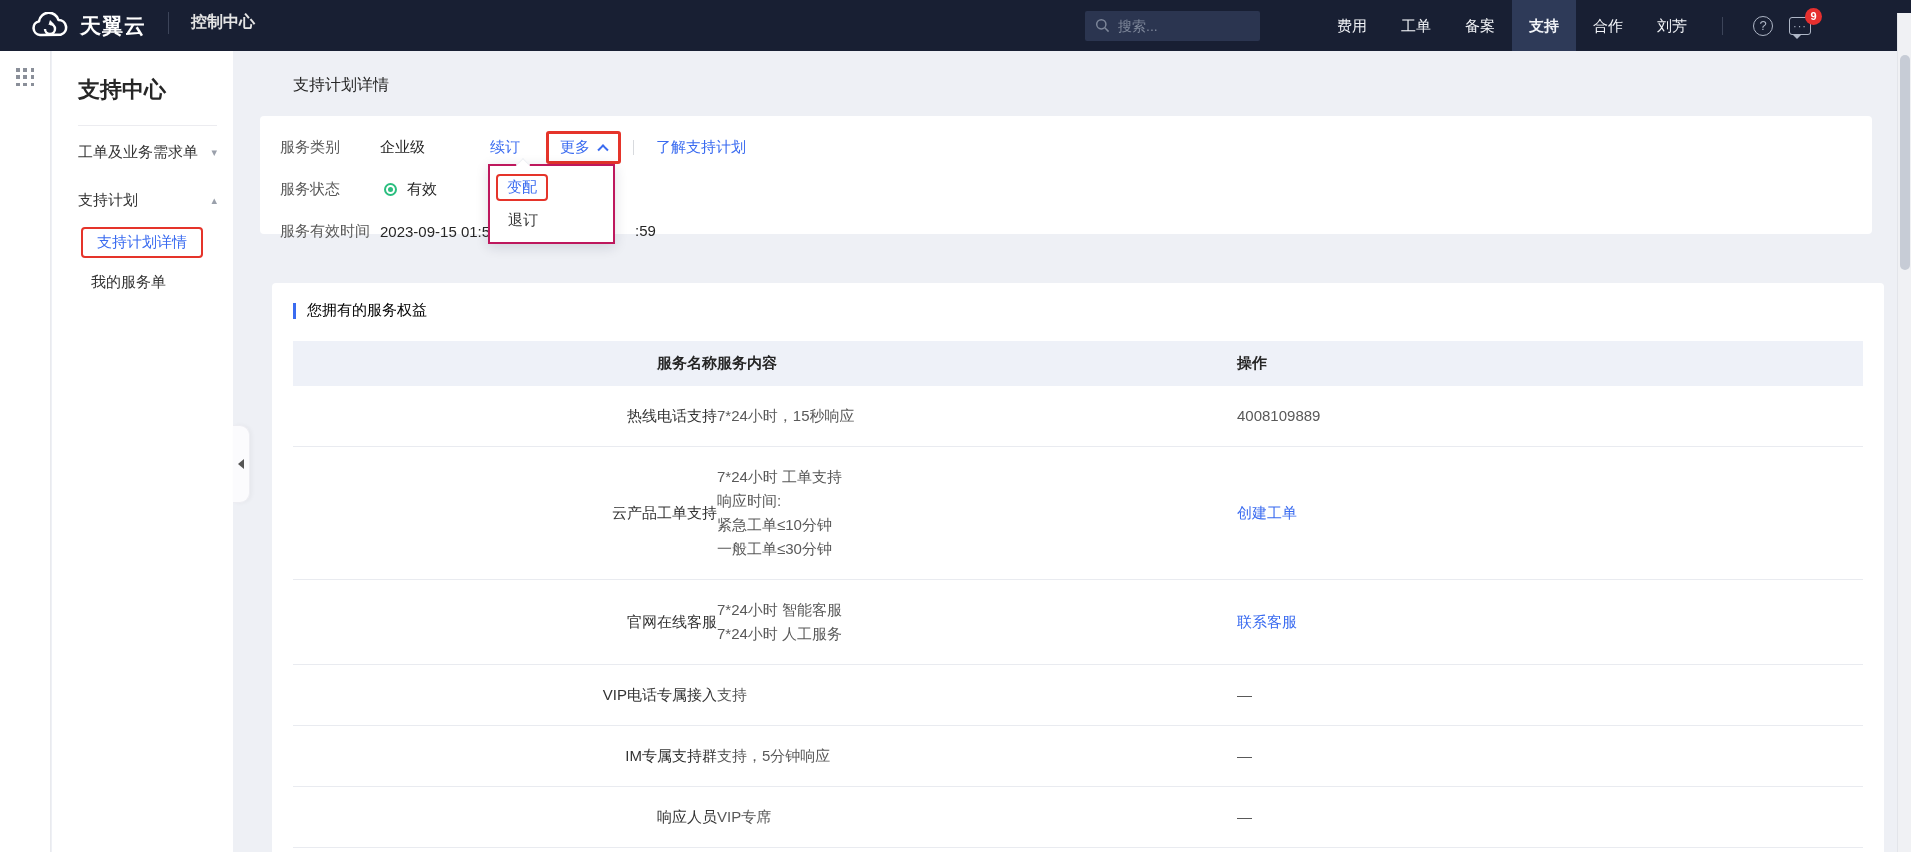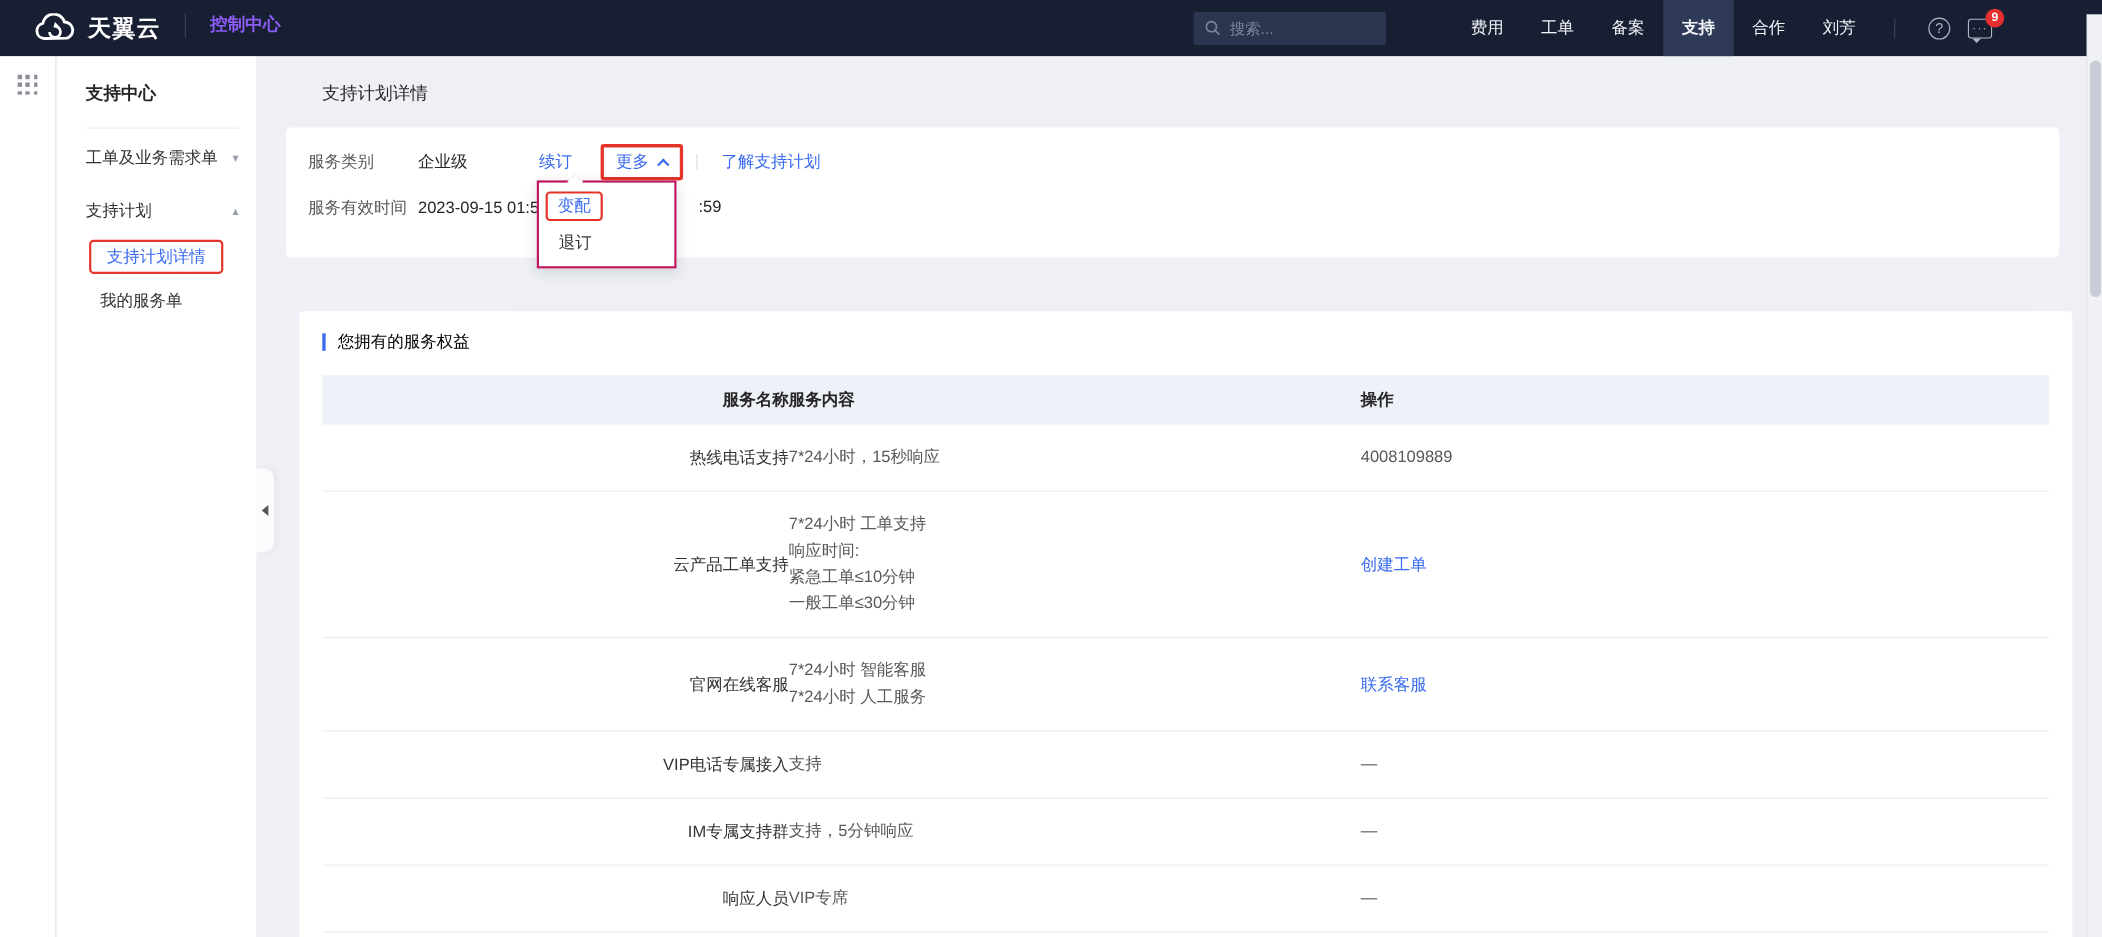--- a/index.html
+++ b/index.html
@@ -6,21 +6,21 @@
   html,body { width:1911px; height:852px; overflow:hidden; background:#eef0f5;
     font-family:"Liberation Sans","DejaVu Sans",sans-serif; }
 
   
   .topnav { position:absolute; left:0; top:0; width:1911px; height:51px; background:#181f33;
     display:flex; align-items:center; z-index:20; }
   .nav-left { display:flex; align-items:flex-start; padding-left:30px; }
   .logo { display:flex; align-items:center; gap:10px; cursor:pointer; }
   .logo-text { color:#fff; font-size:21px; font-weight:bold; letter-spacing:1px; }
   .nav-sep { width:1px; height:22px; background:#3c4459; margin:0 22px; }
-  .console-label { color:#8b5cf6; font-size:16px; font-weight:bold; }
+  .console-label { color:#e5e5e5; font-size:16px; font-weight:bold; }
   .nav-right { position:absolute; right:0; top:0; height:51px; display:flex; align-items:center; }
   .search-box { width:175px; height:30px; background:#2b3550; border-radius:2px; display:flex;
     align-items:center; padding:0 10px; margin-right:60px; }
   .search-box input { background:transparent; border:none; outline:none; color:#cfd5e2;
     font-size:14px; width:130px; margin-left:8px; font-family:inherit; }
   .search-box input::placeholder { color:#7d8699; }
   .nav-items { display:flex; align-items:center; height:51px; }
   .nav-item { color:#f2f4f8; font-size:15px; height:51px; line-height:51px; padding:0 17px; cursor:pointer; }
   .nav-item.active { background:#2e3a58; font-weight:bold; }
   .nav-sep2 { width:1px; height:18px; background:#3c4459; margin:0 14px 0 18px; }
@@ -35,21 +35,21 @@
     border-radius:9px; color:#fff; font-size:11px; font-weight:bold; display:flex; align-items:center;
     justify-content:center; padding:0 4px; }
 
   
   .left-rail { position:absolute; left:0; top:51px; width:51px; height:801px; background:#fff;
     border-right:1px solid #e9eaee; }
   .grid-icon { margin:17px 0 0 16px; width:19px; height:19px; display:grid;
     grid-template-columns:repeat(3,1fr); gap:3px; cursor:pointer; }
   .grid-icon i { width:3.5px; height:3.5px; background:#8a8f99; }
   .sidebar { position:absolute; left:52px; top:51px; width:181px; height:801px; background:#fff; }
-  .sb-title { font-size:16px; font-weight:bold; color:#262626; padding:24px 0 0 26px; }
+  .sb-title { font-size:22px; font-weight:bold; color:#262626; padding:24px 0 0 26px; }
   .sb-divider { height:1px; background:#ececf0; margin:20px 16px 0 26px; }
   .sb-group { display:flex; align-items:center; justify-content:space-between; padding:0 16px 0 26px;
     height:44px; font-size:15px; color:#333; cursor:pointer; margin-top:4px; }
   .sb-caret { color:#9aa0ab; font-size:11px; }
   .sb-sub { padding:0 0 0 39px; height:40px; display:flex; align-items:center; font-size:15px;
     color:#333; cursor:pointer; }
   .sb-sub.active { color:#3a6bf0; }
   .red-box-side { border:2px solid #e5342a; border-radius:4px; padding:4px 14px; margin-left:-10px; }
 
   
@@ -200,20 +200,27 @@
       <span class="info-value">企业级</span>
       <span class="link renew">续订</span>
       <span class="red-box-more">
         <span class="link">更多</span>
         <span class="chev-up"></span>
       </span>
       <span class="vsep"></span>
       <span class="link">了解支持计划</span>
     </div>
     <div class="info-row">
+      <span class="info-label">服务状态</span>
+      <span class="status-dot">
+          <i></i>
+        </span>
+      <span class="info-value">有效</span>
+    </div>
+    <div class="info-row">
       <span class="info-label">服务有效时间</span>
       <span class="info-value">2023-09-15 01:56:0</span>
       <span class="time-end">:59</span>
     </div>
 
     <div class="dropdown">
       <span class="dd-notch"></span>
       <div id="dd-items">
           <div class="dd-item">
             <span class="red-box-dd">变配</span>

